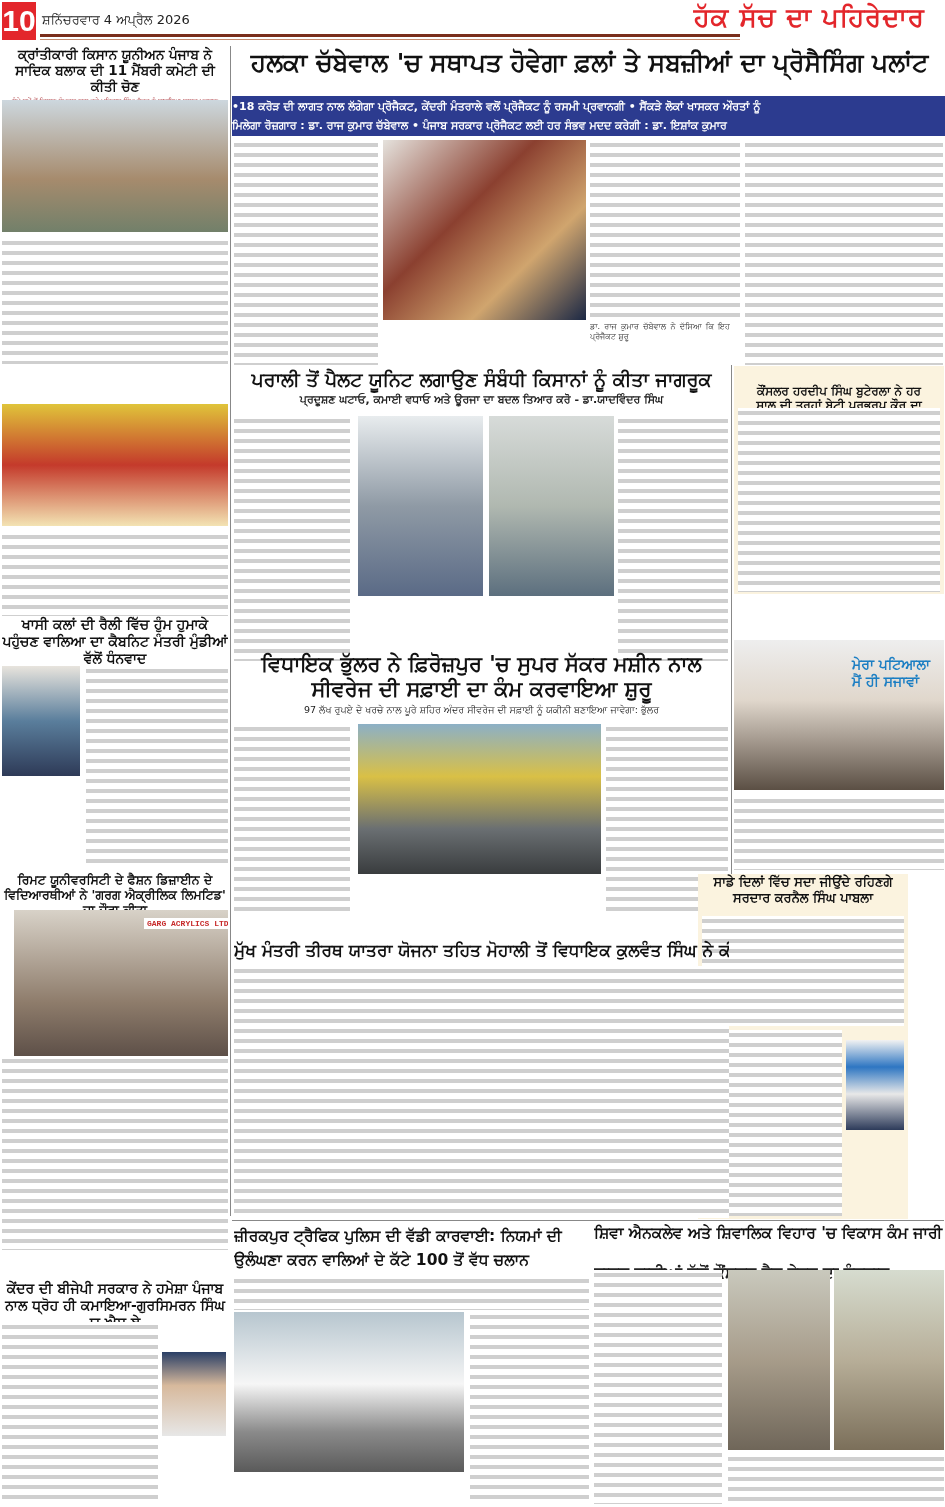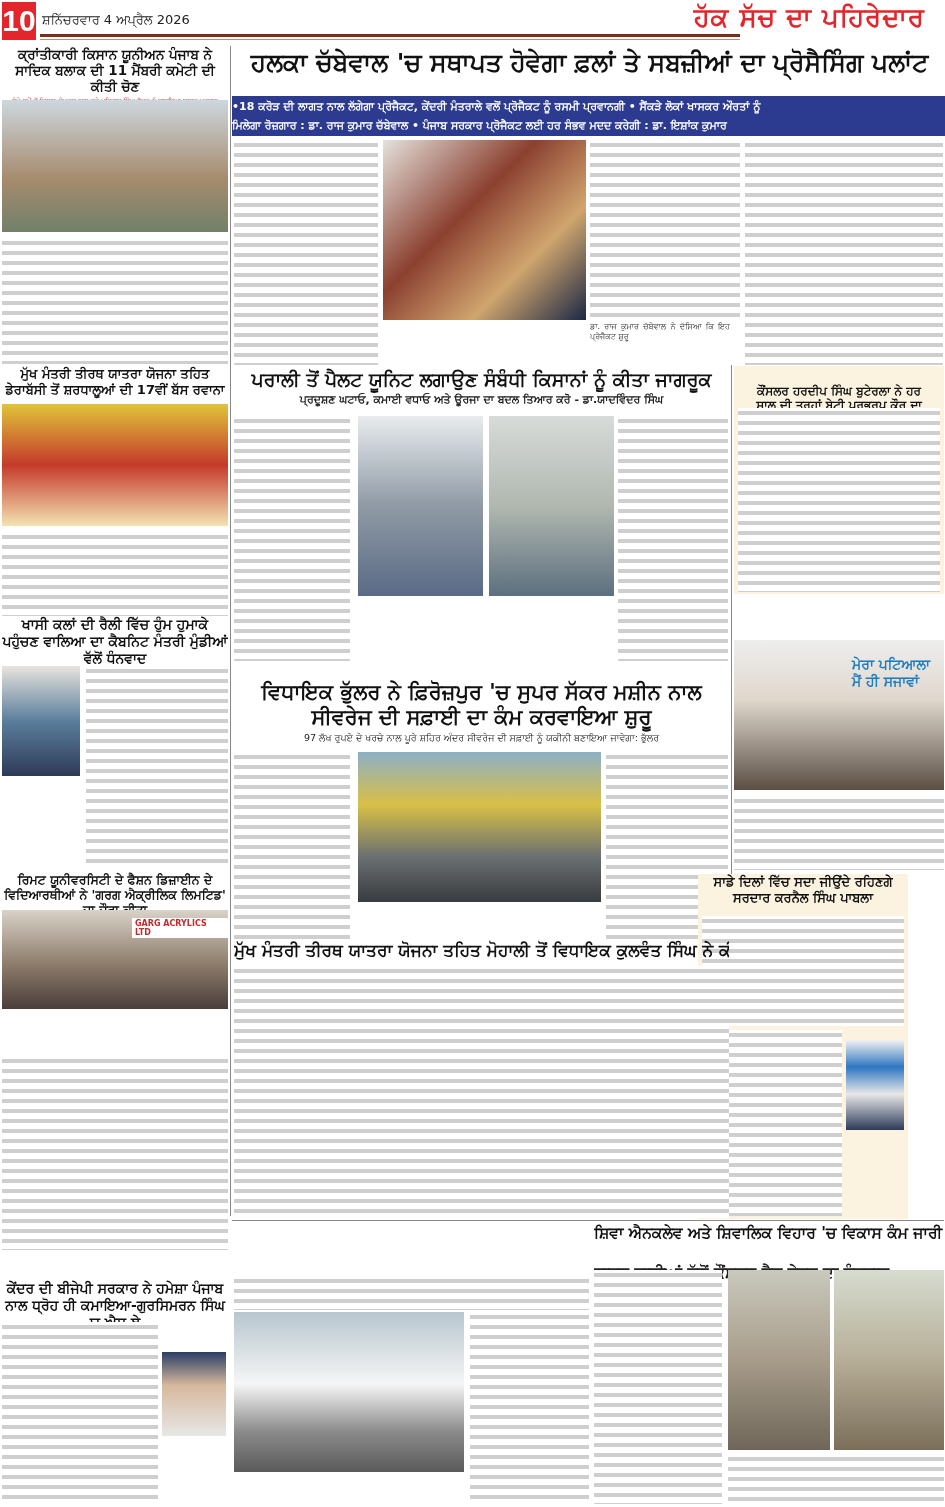--- a/index.html
+++ b/index.html
@@ -49,21 +49,20 @@
   <div style="font-size:11px;">•18 ਕਰੋੜ ਦੀ ਲਾਗਤ ਨਾਲ ਲੱਗੇਗਾ ਪ੍ਰੋਜੈਕਟ, ਕੇਂਦਰੀ ਮੰਤਰਾਲੇ ਵਲੋਂ ਪ੍ਰੋਜੈਕਟ ਨੂੰ ਰਸਮੀ ਪ੍ਰਵਾਨਗੀ • ਸੈਂਕੜੇ ਲੋਕਾਂ ਖਾਸਕਰ ਔਰਤਾਂ ਨੂੰ</div>
   <div style="font-size:11px;">ਮਿਲੇਗਾ ਰੋਜ਼ਗਾਰ : ਡਾ. ਰਾਜ ਕੁਮਾਰ ਚੱਬੇਵਾਲ • ਪੰਜਾਬ ਸਰਕਾਰ ਪ੍ਰੋਜੈਕਟ ਲਈ ਹਰ ਸੰਭਵ ਮਦਦ ਕਰੇਗੀ : ਡਾ. ਇਸ਼ਾਂਕ ਕੁਮਾਰ</div>
 </div>
 <div class="blk body-text filler" style="left:234px;top:140px;width:144px;height:225px;"></div>
 <div class="photo" style="left:383px;top:140px;width:203px;height:180px;background:linear-gradient(135deg,#e5e2dd,#8b4030 40%,#d0a56e 70%,#1b2845);"></div>
 <div class="blk body-text" style="left:590px;top:322px;width:140px;height:40px;font-size:8px;">ਡਾ. ਰਾਜ ਕੁਮਾਰ ਚੱਬੇਵਾਲ ਨੇ ਦੱਸਿਆ ਕਿ ਇਹ ਪ੍ਰੋਜੈਕਟ ਸ਼ੁਰੂ</div>
 <div class="blk body-text filler" style="left:590px;top:140px;width:150px;height:180px;"></div>
 <div class="blk body-text filler" style="left:745px;top:140px;width:198px;height:225px;"></div>
 
 <div class="blk" style="left:2px;top:366px;width:226px;height:250px;">
-  <div class="hl" style="font-size:13px;">ਮੁੱਖ ਮੰਤਰੀ ਤੀਰਥ ਯਾਤਰਾ ਯੋਜਨਾ ਤਹਿਤ ਡੇਰਾਬੱਸੀ ਤੋਂ ਸ਼ਰਧਾਲੂਆਂ ਦੀ 17ਵੀਂ ਬੱਸ ਰਵਾਨਾ</div>
   <div class="photo" style="left:0;top:38px;width:226px;height:122px;background:linear-gradient(180deg,#e0c43a,#c43a2b 50%,#f3e3b3);"></div>
   <div class="body-text filler" style="position:absolute;left:0;top:166px;width:226px;height:84px;"></div>
 </div>
 
 <div class="blk" style="left:234px;top:368px;width:495px;height:295px;">
   <div class="hl" style="font-size:19px;white-space:nowrap;">ਪਰਾਲੀ ਤੋਂ ਪੈਲਟ ਯੂਨਿਟ ਲਗਾਉਣ ਸੰਬੰਧੀ ਕਿਸਾਨਾਂ ਨੂੰ ਕੀਤਾ ਜਾਗਰੂਕ</div>
   <div class="sub" style="font-size:11px;font-weight:bold;margin-top:2px;">ਪ੍ਰਦੂਸ਼ਣ ਘਟਾਓ, ਕਮਾਈ ਵਧਾਓ ਅਤੇ ਊਰਜਾ ਦਾ ਬਦਲ ਤਿਆਰ ਕਰੋ - ਡਾ.ਯਾਦਵਿੰਦਰ ਸਿੰਘ</div>
   <div class="body-text filler" style="position:absolute;left:0;top:48px;width:116px;height:245px;"></div>
   <div class="photo" style="left:124px;top:48px;width:125px;height:180px;background:linear-gradient(180deg,#e8ecee,#8f9aa5 50%,#5a6a86);"></div>
   <div class="photo" style="left:255px;top:48px;width:125px;height:180px;background:linear-gradient(180deg,#d7dbd9,#b0b8b0 50%,#5c6f7e);"></div>
@@ -74,38 +73,38 @@
   <div class="hl" style="font-size:12px;padding:18px;">ਕੌਂਸਲਰ ਹਰਦੀਪ ਸਿੰਘ ਬੁਟੇਰਲਾ ਨੇ ਹਰ ਸਾਲ ਦੀ ਤਰ੍ਹਾਂ ਬੇਟੀ ਪ੍ਰਭਰੂਪ ਕੌਰ ਦਾ ਜਨਮ ਦਿਨ ਪੌਦੇ ਲਾ ਕੇ ਮਨਾਇਆ</div>
   <div class="body-text filler" style="position:absolute;left:4px;top:42px;width:202px;height:184px;"></div>
 </div>
 
 <div class="blk" style="left:2px;top:616px;width:226px;height:254px;">
   <div class="hl" style="font-size:14px;">ਖਾਸੀ ਕਲਾਂ ਦੀ ਰੈਲੀ ਵਿੱਚ ਹੁੰਮ ਹੁਮਾਕੇ ਪਹੁੰਚਣ ਵਾਲਿਆ ਦਾ ਕੈਬਨਿਟ ਮੰਤਰੀ ਮੁੰਡੀਆਂ ਵੱਲੋਂ ਧੰਨਵਾਦ</div>
   <div class="photo" style="left:0;top:50px;width:78px;height:110px;background:linear-gradient(180deg,#e8e4dd,#5a7e9c 50%,#2e3a57);"></div>
   <div class="body-text filler" style="position:absolute;left:84px;top:50px;width:142px;height:200px;"></div>
 </div>
 
-<div class="blk" style="left:234px;top:680px;width:495px;height:265px;">
+<div class="blk" style="left:234px;top:652px;width:495px;height:265px;">
   <div class="hl" style="font-size:21px;">ਵਿਧਾਇਕ ਭੁੱਲਰ ਨੇ ਫ਼ਿਰੋਜ਼ਪੁਰ 'ਚ ਸੁਪਰ ਸੱਕਰ ਮਸ਼ੀਨ ਨਾਲ ਸੀਵਰੇਜ ਦੀ ਸਫ਼ਾਈ ਦਾ ਕੰਮ ਕਰਵਾਇਆ ਸ਼ੁਰੂ</div>
   <div class="sub" style="font-size:9.5px;margin-top:2px;">97 ਲੱਖ ਰੁਪਏ ਦੇ ਖਰਚੇ ਨਾਲ ਪੂਰੇ ਸ਼ਹਿਰ ਅੰਦਰ ਸੀਵਰੇਜ ਦੀ ਸਫ਼ਾਈ ਨੂੰ ਯਕੀਨੀ ਬਣਾਇਆ ਜਾਵੇਗਾ: ਭੁੱਲਰ</div>
   <div class="body-text filler" style="position:absolute;left:0;top:72px;width:116px;height:190px;"></div>
   <div class="photo" style="left:124px;top:72px;width:243px;height:150px;background:linear-gradient(180deg,#8cb0c6,#d9c046 35%,#6a6f72 70%,#393c3e);"></div>
   <div class="body-text filler" style="position:absolute;left:372px;top:72px;width:122px;height:190px;"></div>
 </div>
 
 <div class="blk" style="left:734px;top:596px;width:210px;height:276px;">
   <div class="photo" style="left:0;top:44px;width:210px;height:150px;background:linear-gradient(180deg,#eee,#e0d7cc 40%,#5b4f44);">
     <div style="position:absolute;left:118px;top:16px;font-size:14px;font-weight:bold;color:#1b7ec3;">ਮੇਰਾ ਪਟਿਆਲਾ ਮੈਂ ਹੀ ਸਜਾਵਾਂ</div>
   </div>
   <div class="body-text filler" style="position:absolute;left:0;top:200px;width:210px;height:74px;"></div>
 </div>
 
 <div class="blk" style="left:2px;top:872px;width:226px;height:380px;">
   <div class="hl" style="font-size:12.5px;">ਰਿਮਟ ਯੂਨੀਵਰਸਿਟੀ ਦੇ ਫੈਸ਼ਨ ਡਿਜ਼ਾਈਨ ਦੇ ਵਿਦਿਆਰਥੀਆਂ ਨੇ 'ਗਰਗ ਐਕ੍ਰੀਲਿਕ ਲਿਮਟਿਡ' ਦਾ ਦੌਰਾ ਕੀਤਾ</div>
-  <div class="photo" style="left:0;top:38px;width:226px;height:99px;background:linear-gradient(180deg,#d8d2c8,#8e7c6b 55%,#4a3e3a);">
+  <div class="photo" style="left:12px;top:38px;width:226px;height:168px;background:linear-gradient(180deg,#d8d2c8,#8e7c6b 55%,#4a3e3a);font-family:Liberation Mono, monospace;">
     <div style="position:absolute;left:130px;top:8px;font-size:8px;font-weight:bold;color:#c72a2a;background:#fff;padding:1px 3px;">GARG ACRYLICS LTD</div>
   </div>
   <div class="body-text filler" style="position:absolute;left:0;top:184px;width:226px;height:194px;"></div>
 </div>
 
 <div class="sidebox blk" style="left:698px;top:874px;width:210px;height:345px;">
   <div class="hl" style="font-size:13px;">ਸਾਡੇ ਦਿਲਾਂ ਵਿੱਚ ਸਦਾ ਜੀਉਂਦੇ ਰਹਿਣਗੇ ਸਰਦਾਰ ਕਰਨੈਲ ਸਿੰਘ ਪਾਬਲਾ</div>
   <div class="body-text filler" style="position:absolute;left:4px;top:42px;width:202px;height:110px;"></div>
   <div class="body-text filler" style="position:absolute;left:4px;top:156px;width:140px;height:186px;"></div>
   <div class="photo" style="left:148px;top:166px;width:58px;height:90px;background:linear-gradient(180deg,#f2f2f2,#2e76c2 30%,#e8e8e8 60%,#2d3b5a);"></div>
@@ -118,20 +117,21 @@
 
 <div class="hline" style="left:232px;top:1220px;width:712px;"></div>
 
 <div class="blk" style="left:2px;top:1280px;width:226px;height:225px;">
   <div class="hl" style="font-size:14px;">ਕੇਂਦਰ ਦੀ ਬੀਜੇਪੀ ਸਰਕਾਰ ਨੇ ਹਮੇਸ਼ਾ ਪੰਜਾਬ ਨਾਲ ਧ੍ਰੋਹ ਹੀ ਕਮਾਇਆ-ਗੁਰਸਿਮਰਨ ਸਿੰਘ ਯੂ ਐਸ ਏ</div>
   <div class="photo" style="left:160px;top:72px;width:64px;height:84px;background:linear-gradient(180deg,#2a3f66,#d7b99c 40%,#e7e7e7);"></div>
   <div class="body-text filler" style="position:absolute;left:0;top:42px;width:156px;height:180px;"></div>
 </div>
 
 <div class="blk" style="left:234px;top:1224px;width:355px;height:282px;">
+  <div class="hl" style="font-size:15.5px;text-align:left;line-height:24px;">ਜ਼ੀਰਕਪੁਰ ਟ੍ਰੈਫਿਕ ਪੁਲਿਸ ਦੀ ਵੱਡੀ ਕਾਰਵਾਈ: ਨਿਯਮਾਂ ਦੀ ਉਲੰਘਣਾ ਕਰਨ ਵਾਲਿਆਂ ਦੇ ਕੱਟੇ 100 ਤੋਂ ਵੱਧ ਚਲਾਨ</div>
   <div class="body-text filler" style="position:absolute;left:0;top:52px;width:355px;height:34px;"></div>
   <div class="photo" style="left:0;top:88px;width:230px;height:160px;background:linear-gradient(180deg,#b7c6cf,#f6f6f6 45%,#8a8a8a 75%,#5a5a5a);"></div>
   <div class="body-text filler" style="position:absolute;left:236px;top:88px;width:119px;height:190px;"></div>
 </div>
 
 <div class="blk" style="left:594px;top:1224px;width:350px;height:282px;">
   <div class="hl" style="font-size:15.5px;white-space:nowrap;text-align:left;">ਸ਼ਿਵਾ ਐਨਕਲੇਵ ਅਤੇ ਸ਼ਿਵਾਲਿਕ ਵਿਹਾਰ 'ਚ ਵਿਕਾਸ ਕੰਮ ਜਾਰੀ</div>
   <div class="sub" style="font-size:16px;font-weight:bold;text-align:left;margin-top:20px;">ਵਾਰਡ ਵਾਸੀਆਂ ਵੱਲੋਂ ਕੌਂਸਲਰ ਰੈਣੂ ਨੇਹਰੂ ਦਾ ਧੰਨਵਾਦ</div>
   <div class="body-text filler" style="position:absolute;left:0;top:46px;width:128px;height:234px;"></div>
   <div class="photo" style="left:134px;top:46px;width:102px;height:180px;background:linear-gradient(180deg,#c9c9bd,#a79c8a 50%,#6f6659);"></div>

